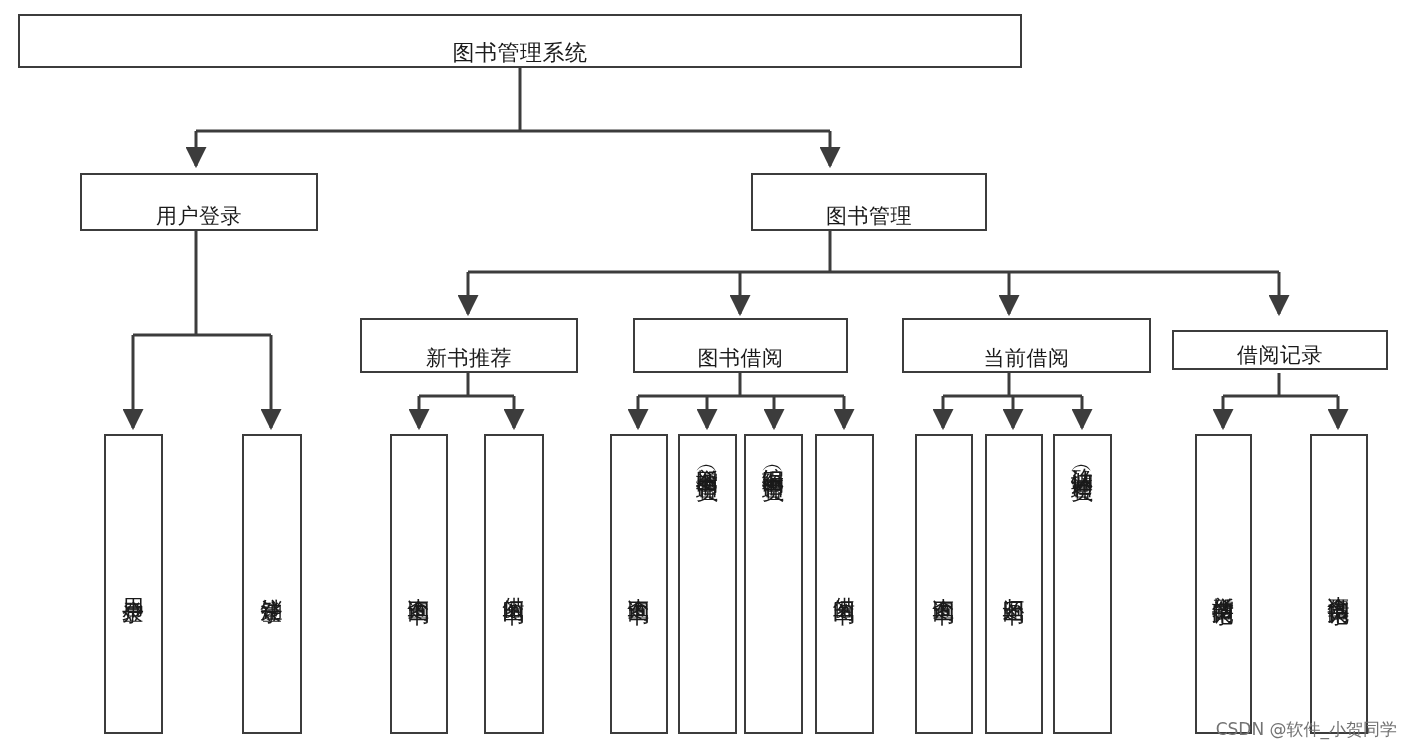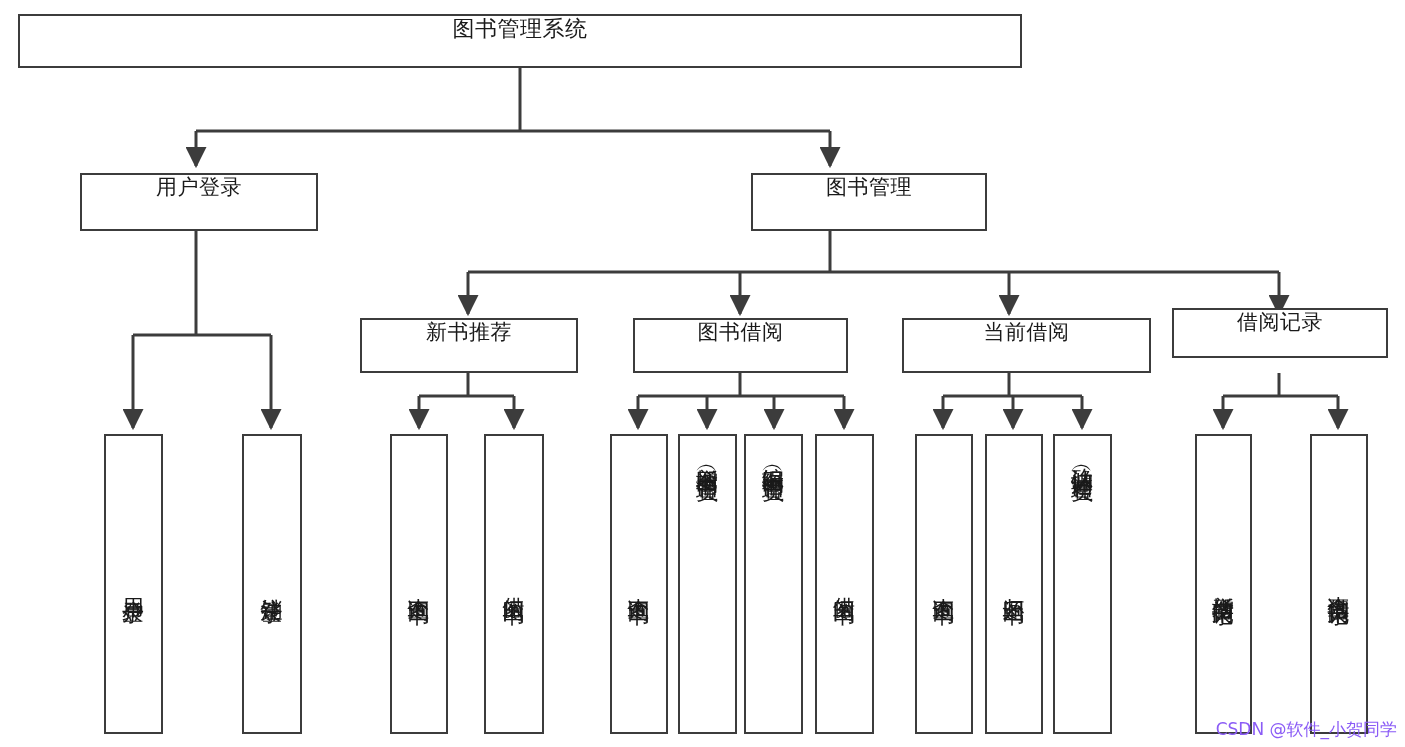--- a/index.html
+++ b/index.html
@@ -25,21 +25,21 @@
     left: 0;
     width: 1405px;
     height: 747px;
   }
   .node {
     position: absolute;
     box-sizing: border-box;
     background: #ffffff;
     border: 2px solid #3c3c3c;
     display: flex;
-    align-items: flex-start;
+    align-items: flex-end;
     justify-content: center;
     color: #1a1a1a;
     z-index: 2;
   }
   .node-label {
     text-align: center;
     line-height: 1.18;
     white-space: nowrap;
   }
   .node.horizontal .node-label {
@@ -64,21 +64,21 @@
   }
   .node.vertical.centered {
     align-items: center;
     padding-top: 0;
   }
   .watermark {
     position: absolute;
     right: 8px;
     bottom: 6px;
     font-size: 17px;
-    color: #8b5cf6;
+    color: #737373;
     z-index: 5;
     white-space: nowrap;
     font-family: "DejaVu Sans", "Liberation Sans", sans-serif;
   }
 </style>
 </head>
 <body>
 
 <div id="diagram-root">
 
@@ -145,21 +145,21 @@
 
   <div class="node horizontal" style="left:633px; top:318px; width:215px; height:55px;">
     <span class="node-label">图书借阅</span>
   </div>
   <div class="node horizontal" style="left:360px; top:318px; width:218px; height:55px;">
     <span class="node-label">新书推荐</span>
   </div>
   <div class="node horizontal" style="left:902px; top:318px; width:249px; height:55px;">
     <span class="node-label">当前借阅</span>
   </div>
-  <div class="node horizontal" style="left:1172px; top:308px; width:216px; height:50px;">
+  <div class="node horizontal" style="left:1172px; top:330px; width:216px; height:40px;">
     <span class="node-label">借阅记录</span>
   </div>
 
   <div class="node vertical centered" style="left:104px; top:434px; width:59px; height:300px;">
     <span class="node-label">用户登录</span>
   </div>
   <div class="node vertical centered" style="left:242px; top:434px; width:60px; height:300px;">
     <span class="node-label">注销登录</span>
   </div>
 

